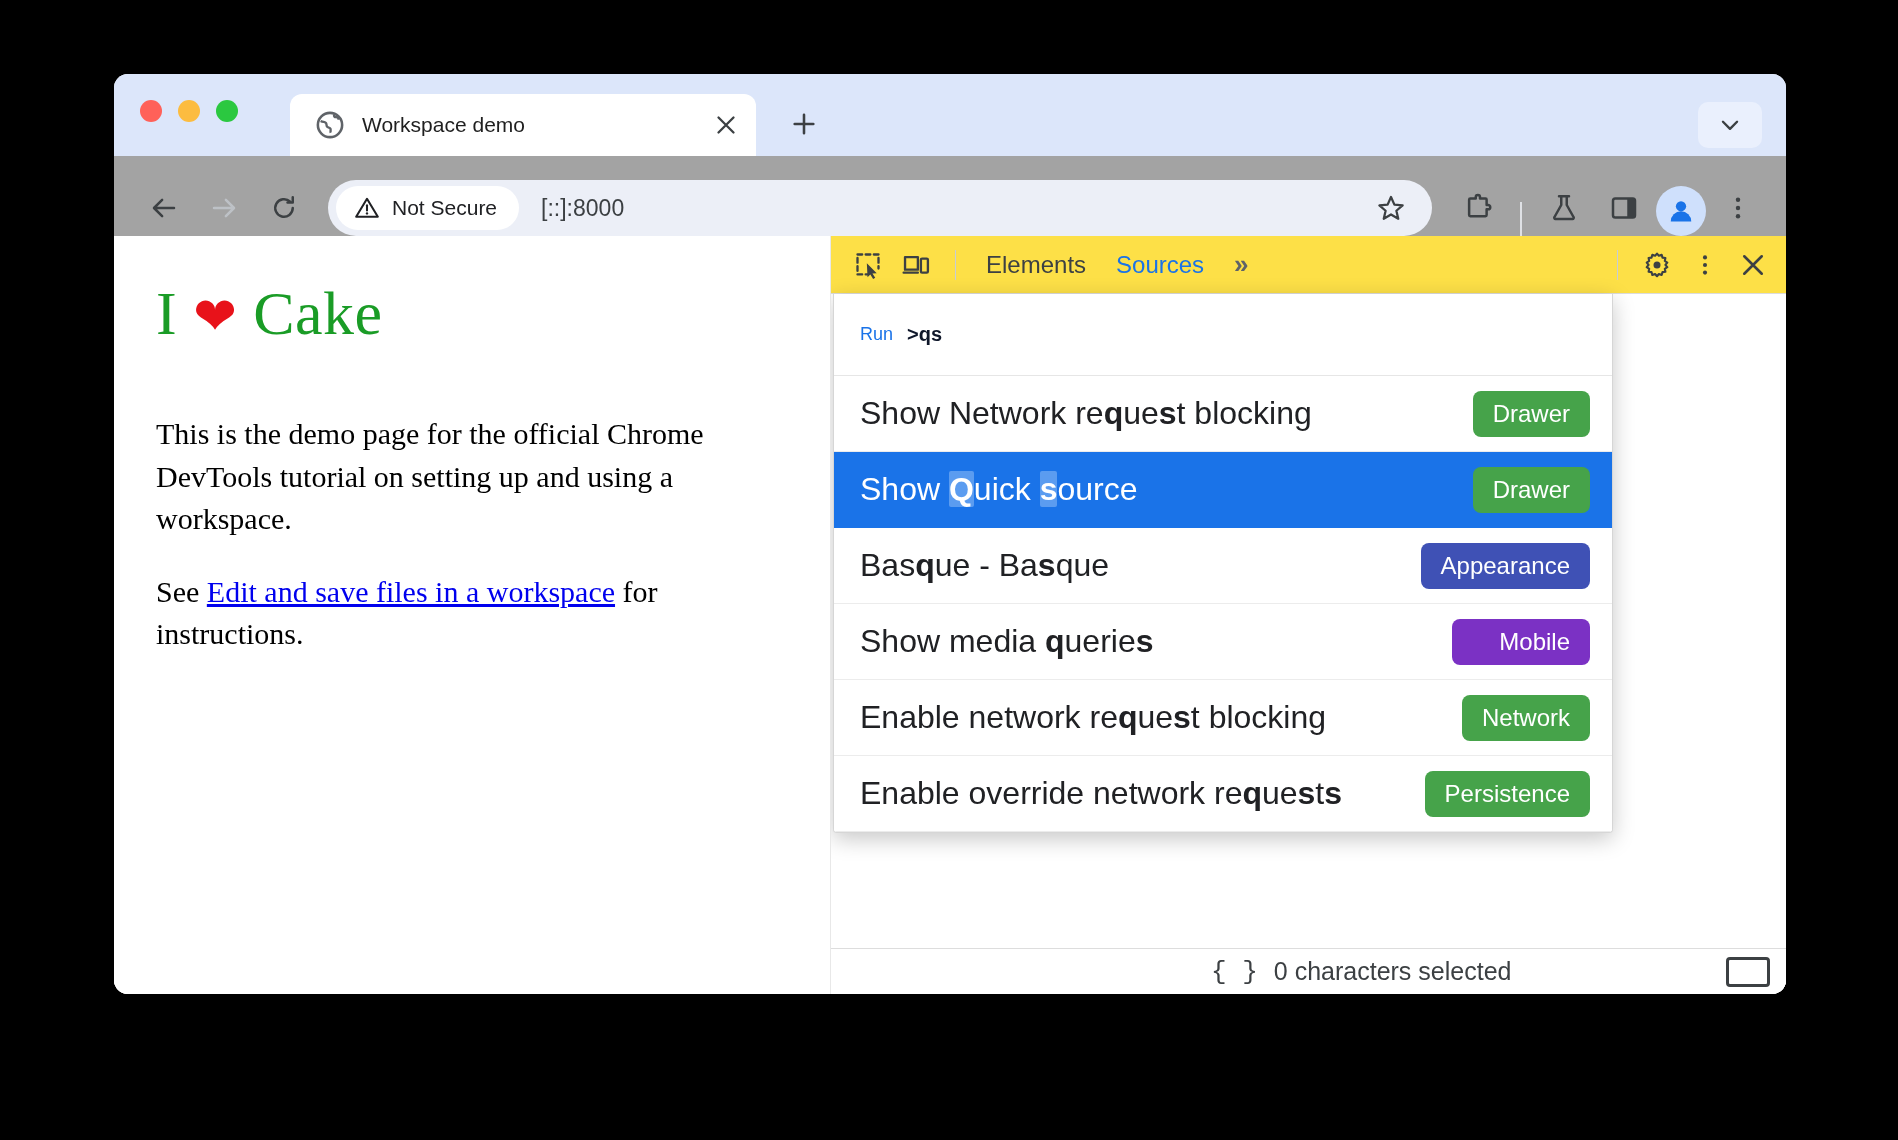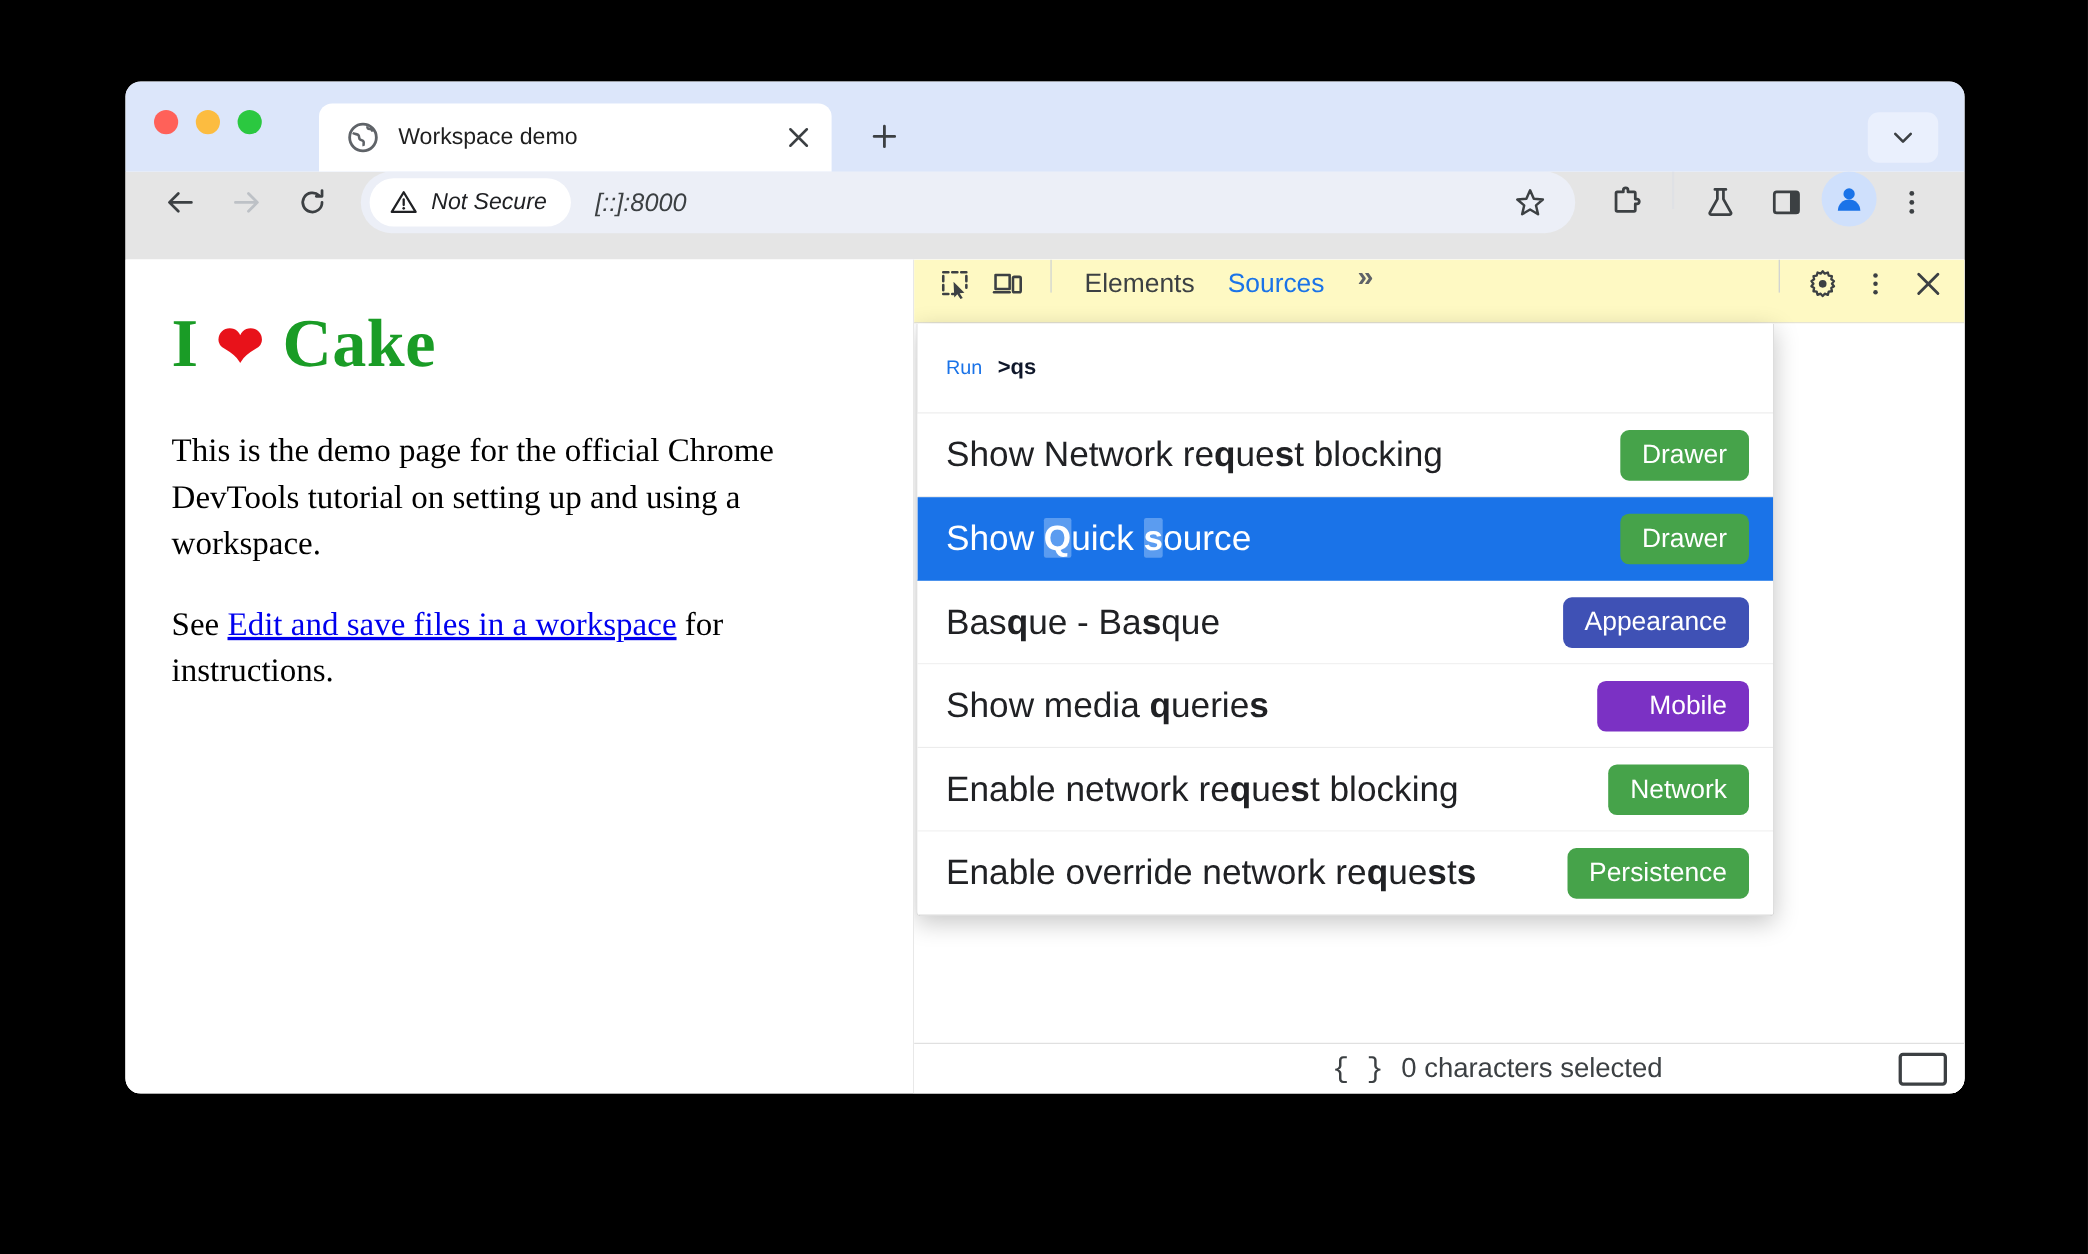--- a/index.html
+++ b/index.html
@@ -92,26 +92,25 @@
     width: 64px; height: 46px;
     border-radius: 10px;
     background: #eaf0fd;
     display: flex; align-items: center; justify-content: center;
     cursor: pointer;
   }
 
   
   #browser-toolbar {
     height: 80px;
-    background: #e5e5e5;
-    display: flex;
-    align-items: flex-start;
+    background: #a3a3a3;
+    display: flex;
+    align-items: flex-end;
     padding: 0 20px 0 22px;
     gap: 4px;
-    font-style: italic;
   }
   .tb-icon-btn {
     width: 56px; height: 56px;
     display: flex; align-items: center; justify-content: center;
     border-radius: 50%;
     cursor: pointer;
     flex: 0 0 auto;
   }
   #omnibox {
     flex: 1;
@@ -178,23 +177,23 @@
     width: 717px;
     flex: 0 0 717px;
     background: #ffffff;
     padding: 42px 40px 0 42px;
     overflow: hidden;
     border-right: 1px solid #e8e8e8;
   }
   #page-heading {
     font-family: "Liberation Serif", serif;
     font-size: 62px;
-    font-weight: bold;
+    font-weight: normal;
     color: #1a9c26;
-    margin: 0 0 40px 0;
+    margin: 0 0 64px 0;
     letter-spacing: 0.5px;
   }
   #page-heading .heart { color: #e8121a; font-size: 52px; }
   .page-para {
     font-family: "Liberation Serif", serif;
     font-size: 30px;
     line-height: 1.42;
     color: #000000;
     margin-bottom: 30px;
   }
@@ -208,23 +207,24 @@
   #devtools {
     flex: 1;
     background: #ffffff;
     display: flex;
     flex-direction: column;
     position: relative;
     overflow: hidden;
   }
   #devtools-toolbar {
     height: 58px;
-    background: #fef9c3;
+    background: #fde047;
     border-bottom: 1px solid #dcdcdc;
     display: flex;
+    align-items: center;
     padding: 0 10px 0 14px;
     gap: 2px;
     flex: 0 0 58px;
   }
   .dt-icon-btn {
     width: 46px; height: 44px;
     display: flex; align-items: center; justify-content: center;
     cursor: pointer;
     border-radius: 4px;
     flex: 0 0 auto;

